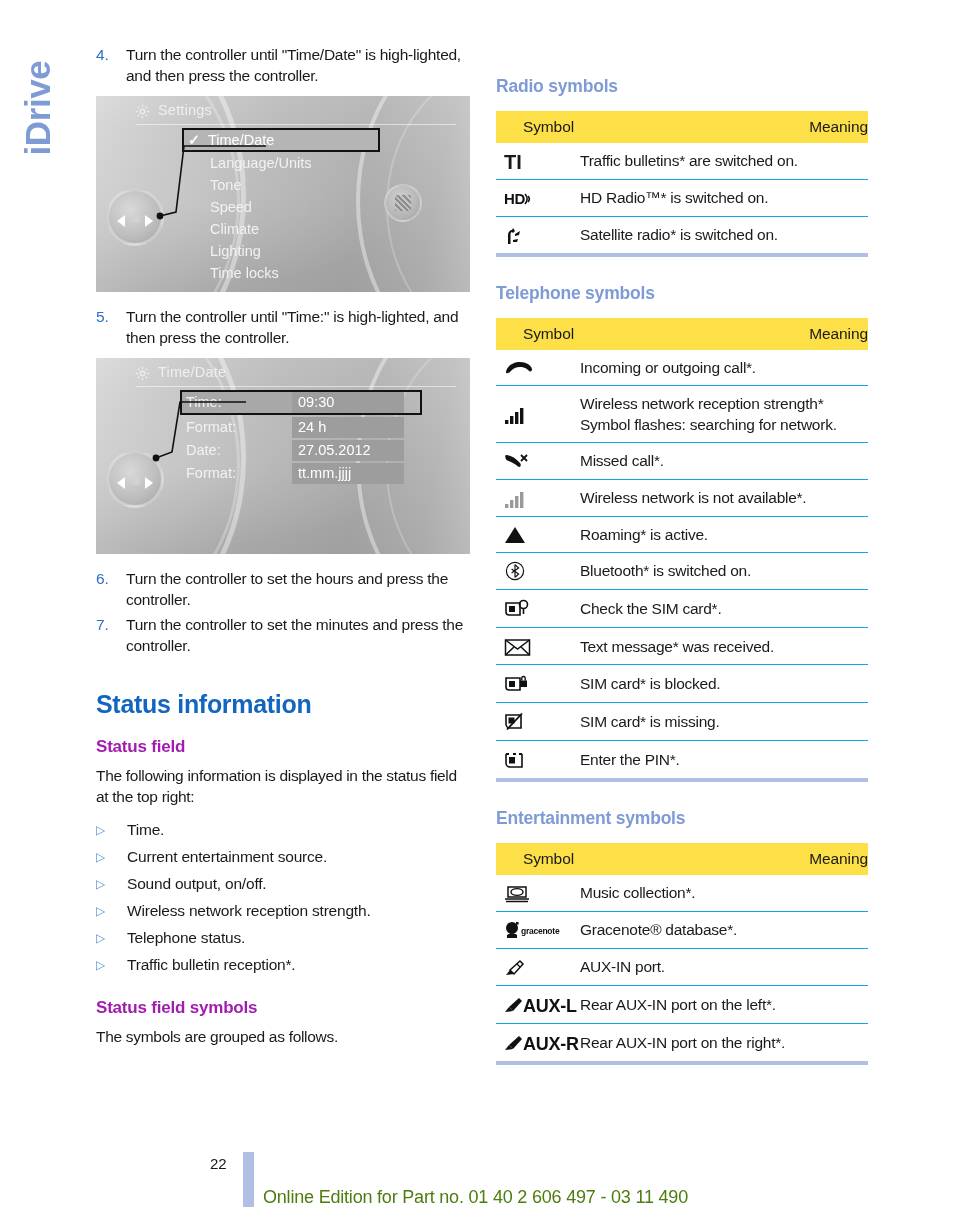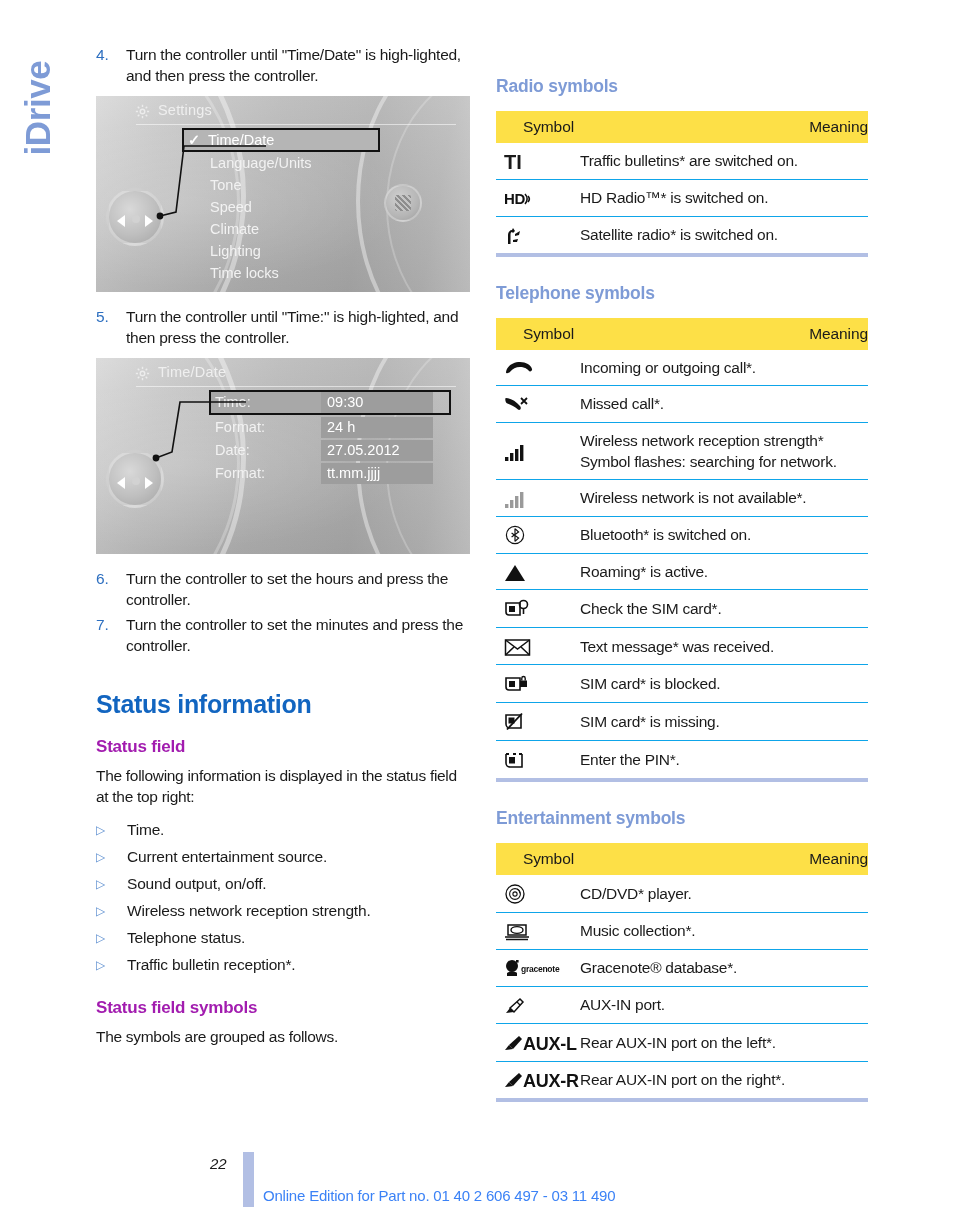--- a/index.html
+++ b/index.html
@@ -182,21 +182,21 @@
     margin-left: -2px;
     color: #ffffff;
     line-height: 20px;
   }
   .shot-menu .mi.sel .chk {
     position: absolute;
     margin-left: -20px;
     font-weight: bold;
   }
   
-  .shot-rows { position:absolute; left:86px; top:32px; width:240px;margin-left:29px; }
+  .shot-rows { position:absolute; left:86px; top:32px; width:240px; }
   .vrow { display:flex; margin-bottom:2px; align-items:center; }
   .vrow .lbl {
     width: 110px; flex:0 0 110px;
     font-size: 14.5px; line-height: 21px; color:#f2f2f2;
     padding-left: 4px;
   }
   .vrow .val {
     flex: 0 0 112px;
     background: #9d9d9d;
     font-size: 14.5px; line-height: 21px; color:#ffffff;
@@ -264,34 +264,33 @@
   table.symtbl { border-bottom: 4px solid #b2bfe4; }
 
   .sym { display:inline-block; line-height:1; vertical-align:middle; }
   .sym svg { display:block; }
   .sym-txt { font-size: 20px; font-weight: 600; letter-spacing: 0px; }
   #page-number {
     position: absolute;
     left: 210px; top: 1155px;
     font-size: 15px;
     color: #1a1a1a;
-    font-style: italic;
   }
   #footer-bar {
     position: absolute;
     left: 243px; top: 1152px;
     width: 11px; height: 55px;
     background: #b2bfe4;
   }
   #footer-text {
     position: absolute;
     left: 263px; top: 1187px;
-    font-size: 15px;
+    font-size: 18px;
     letter-spacing: -0.2px;
-    color: #3b82f6;
+    color: #4d7c0f;
   }
 </style>
 </head>
 <body>
 
 <div id="chapter-tab">
   <div class="vtext">iDrive</div>
 </div>
 
 <div id="col-left">
@@ -493,78 +492,78 @@
             <path d="M2 12 C3 6 9 2 16 2 C22 2 27 5 28 9 C28.6 11 25.8 12.4 24.6 10.6 C23.4 8.8 20 7 16 7 C12 7 8.4 8.8 6.4 11.6 C5.2 13.4 1.6 14 2 12 Z" fill="#111"></path>
           </svg>
         </span>
       </td>
       <td>Incoming or outgoing call*.</td>
     </tr>
 
     <tr>
       <td class="c-sym">
         <span class="sym">
-          <svg width="30" height="20" viewBox="0 0 30 20">
-            <path d="M2 3 C6 3 12 6 16 11 C18 13.4 15.8 16 14 14.6 C10.6 11.6 6.6 9.4 3.4 8.6 C1.4 8 0.6 3 2 3 Z" fill="#111"></path>
-            <path d="M17 3 L23 9 M23 3 L17 9" stroke="#111" stroke-width="1.8"></path>
-          </svg>
-        </span>
-      </td>
-      <td>Missed call*.</td>
-    </tr>
-
-    <tr>
-      <td class="c-sym">
-        <span class="sym">
           <svg width="26" height="20" viewBox="0 0 26 20">
             <rect x="1" y="15" width="3.4" height="4" fill="#111"></rect>
             <rect x="6" y="11" width="3.4" height="8" fill="#111"></rect>
             <rect x="11" y="7" width="3.4" height="12" fill="#111"></rect>
             <rect x="16" y="3" width="3.4" height="16" fill="#111"></rect>
           </svg>
         </span>
       </td>
       <td>Wireless network reception strength* Symbol flashes: searching for network.</td>
     </tr>
 
     <tr>
       <td class="c-sym">
         <span class="sym">
+          <svg width="30" height="20" viewBox="0 0 30 20">
+            <path d="M2 3 C6 3 12 6 16 11 C18 13.4 15.8 16 14 14.6 C10.6 11.6 6.6 9.4 3.4 8.6 C1.4 8 0.6 3 2 3 Z" fill="#111"></path>
+            <path d="M17 3 L23 9 M23 3 L17 9" stroke="#111" stroke-width="1.8"></path>
+          </svg>
+        </span>
+      </td>
+      <td>Missed call*.</td>
+    </tr>
+
+    <tr>
+      <td class="c-sym">
+        <span class="sym">
           <svg width="26" height="20" viewBox="0 0 26 20">
             <rect x="1" y="15" width="3.4" height="4" fill="#9a9a9a"></rect>
             <rect x="6" y="11" width="3.4" height="8" fill="#9a9a9a"></rect>
             <rect x="11" y="7" width="3.4" height="12" fill="#9a9a9a"></rect>
             <rect x="16" y="3" width="3.4" height="16" fill="#9a9a9a"></rect>
           </svg>
         </span>
       </td>
       <td>Wireless network is not available*.</td>
     </tr>
 
     <tr>
       <td class="c-sym">
         <span class="sym">
+          <svg width="24" height="18" viewBox="0 0 24 18">
+            <path d="M11 1 L21 17 L1 17 Z" fill="#111"></path>
+          </svg>
+        </span>
+      </td>
+      <td>Roaming* is active.</td>
+    </tr>
+
+    <tr>
+      <td class="c-sym">
+        <span class="sym">
           <svg width="22" height="22" viewBox="0 0 22 22">
             <circle cx="11" cy="11" r="8.6" fill="none" stroke="#111" stroke-width="1.2"></circle>
             <path d="M11 4.6 L11 17.4 M11 4.6 L14.6 8 L7.6 13 M11 17.4 L14.6 14 L7.6 9" stroke="#111" stroke-width="1.2" fill="none"></path>
           </svg>
         </span>
       </td>
       <td>Bluetooth* is switched on.</td>
-    </tr>
-
-    <tr>
-      <td class="c-sym">
-        <span class="sym">
-          <svg width="24" height="18" viewBox="0 0 24 18">
-            <path d="M11 1 L21 17 L1 17 Z" fill="#111"></path>
-          </svg>
-        </span>
-      </td>
-      <td>Roaming* is active.</td>
     </tr>
 
     <tr>
       <td class="c-sym">
         <span class="sym">
           <svg width="28" height="22" viewBox="0 0 28 22">
             <path d="M2 5 H16 V17 H5 A3 3 0 0 1 2 14 Z" fill="none" stroke="#111" stroke-width="1.6"></path>
             <rect x="5" y="8" width="6" height="6" fill="#111"></rect>
             <circle cx="19.5" cy="6.5" r="4" fill="none" stroke="#111" stroke-width="1.6"></circle>
             <path d="M19.5 10.5 L19.5 16" stroke="#111" stroke-width="1.6"></path>
@@ -630,33 +629,20 @@
     </table>
 
   <h2 class="tbl-title spaced">Entertainment symbols</h2>
   <table class="symtbl">
     <tbody>
         <tr>
       <th class="c-sym">Symbol</th>
       <th>Meaning</th>
     </tr>
 
-    <tr>
-      <td class="c-sym">
-        <span class="sym">
-          <svg width="22" height="22" viewBox="0 0 22 22">
-            <circle cx="11" cy="11" r="9" fill="none" stroke="#111" stroke-width="1.3"></circle>
-            <circle cx="11" cy="11" r="5.4" fill="none" stroke="#111" stroke-width="1.1"></circle>
-            <circle cx="11" cy="11" r="2.1" fill="none" stroke="#111" stroke-width="1.1"></circle>
-            <path d="M13 6 A5.4 5.4 0 0 1 16 10.4" stroke="#111" stroke-width="1.1" fill="none"></path>
-          </svg>
-        </span>
-      </td>
-      <td>CD/DVD* player.</td>
-    </tr>
 
     <tr>
       <td class="c-sym">
         <span class="sym">
           <svg width="26" height="20" viewBox="0 0 26 20">
             <path d="M4 3 H22 V13 H4 Z" fill="none" stroke="#111" stroke-width="1.5"></path>
             <ellipse cx="13" cy="8" rx="6" ry="3.4" fill="none" stroke="#111" stroke-width="1.4"></ellipse>
             <path d="M1 15 H25 M2 17.5 H24" stroke="#111" stroke-width="1.5"></path>
           </svg>
         </span>

